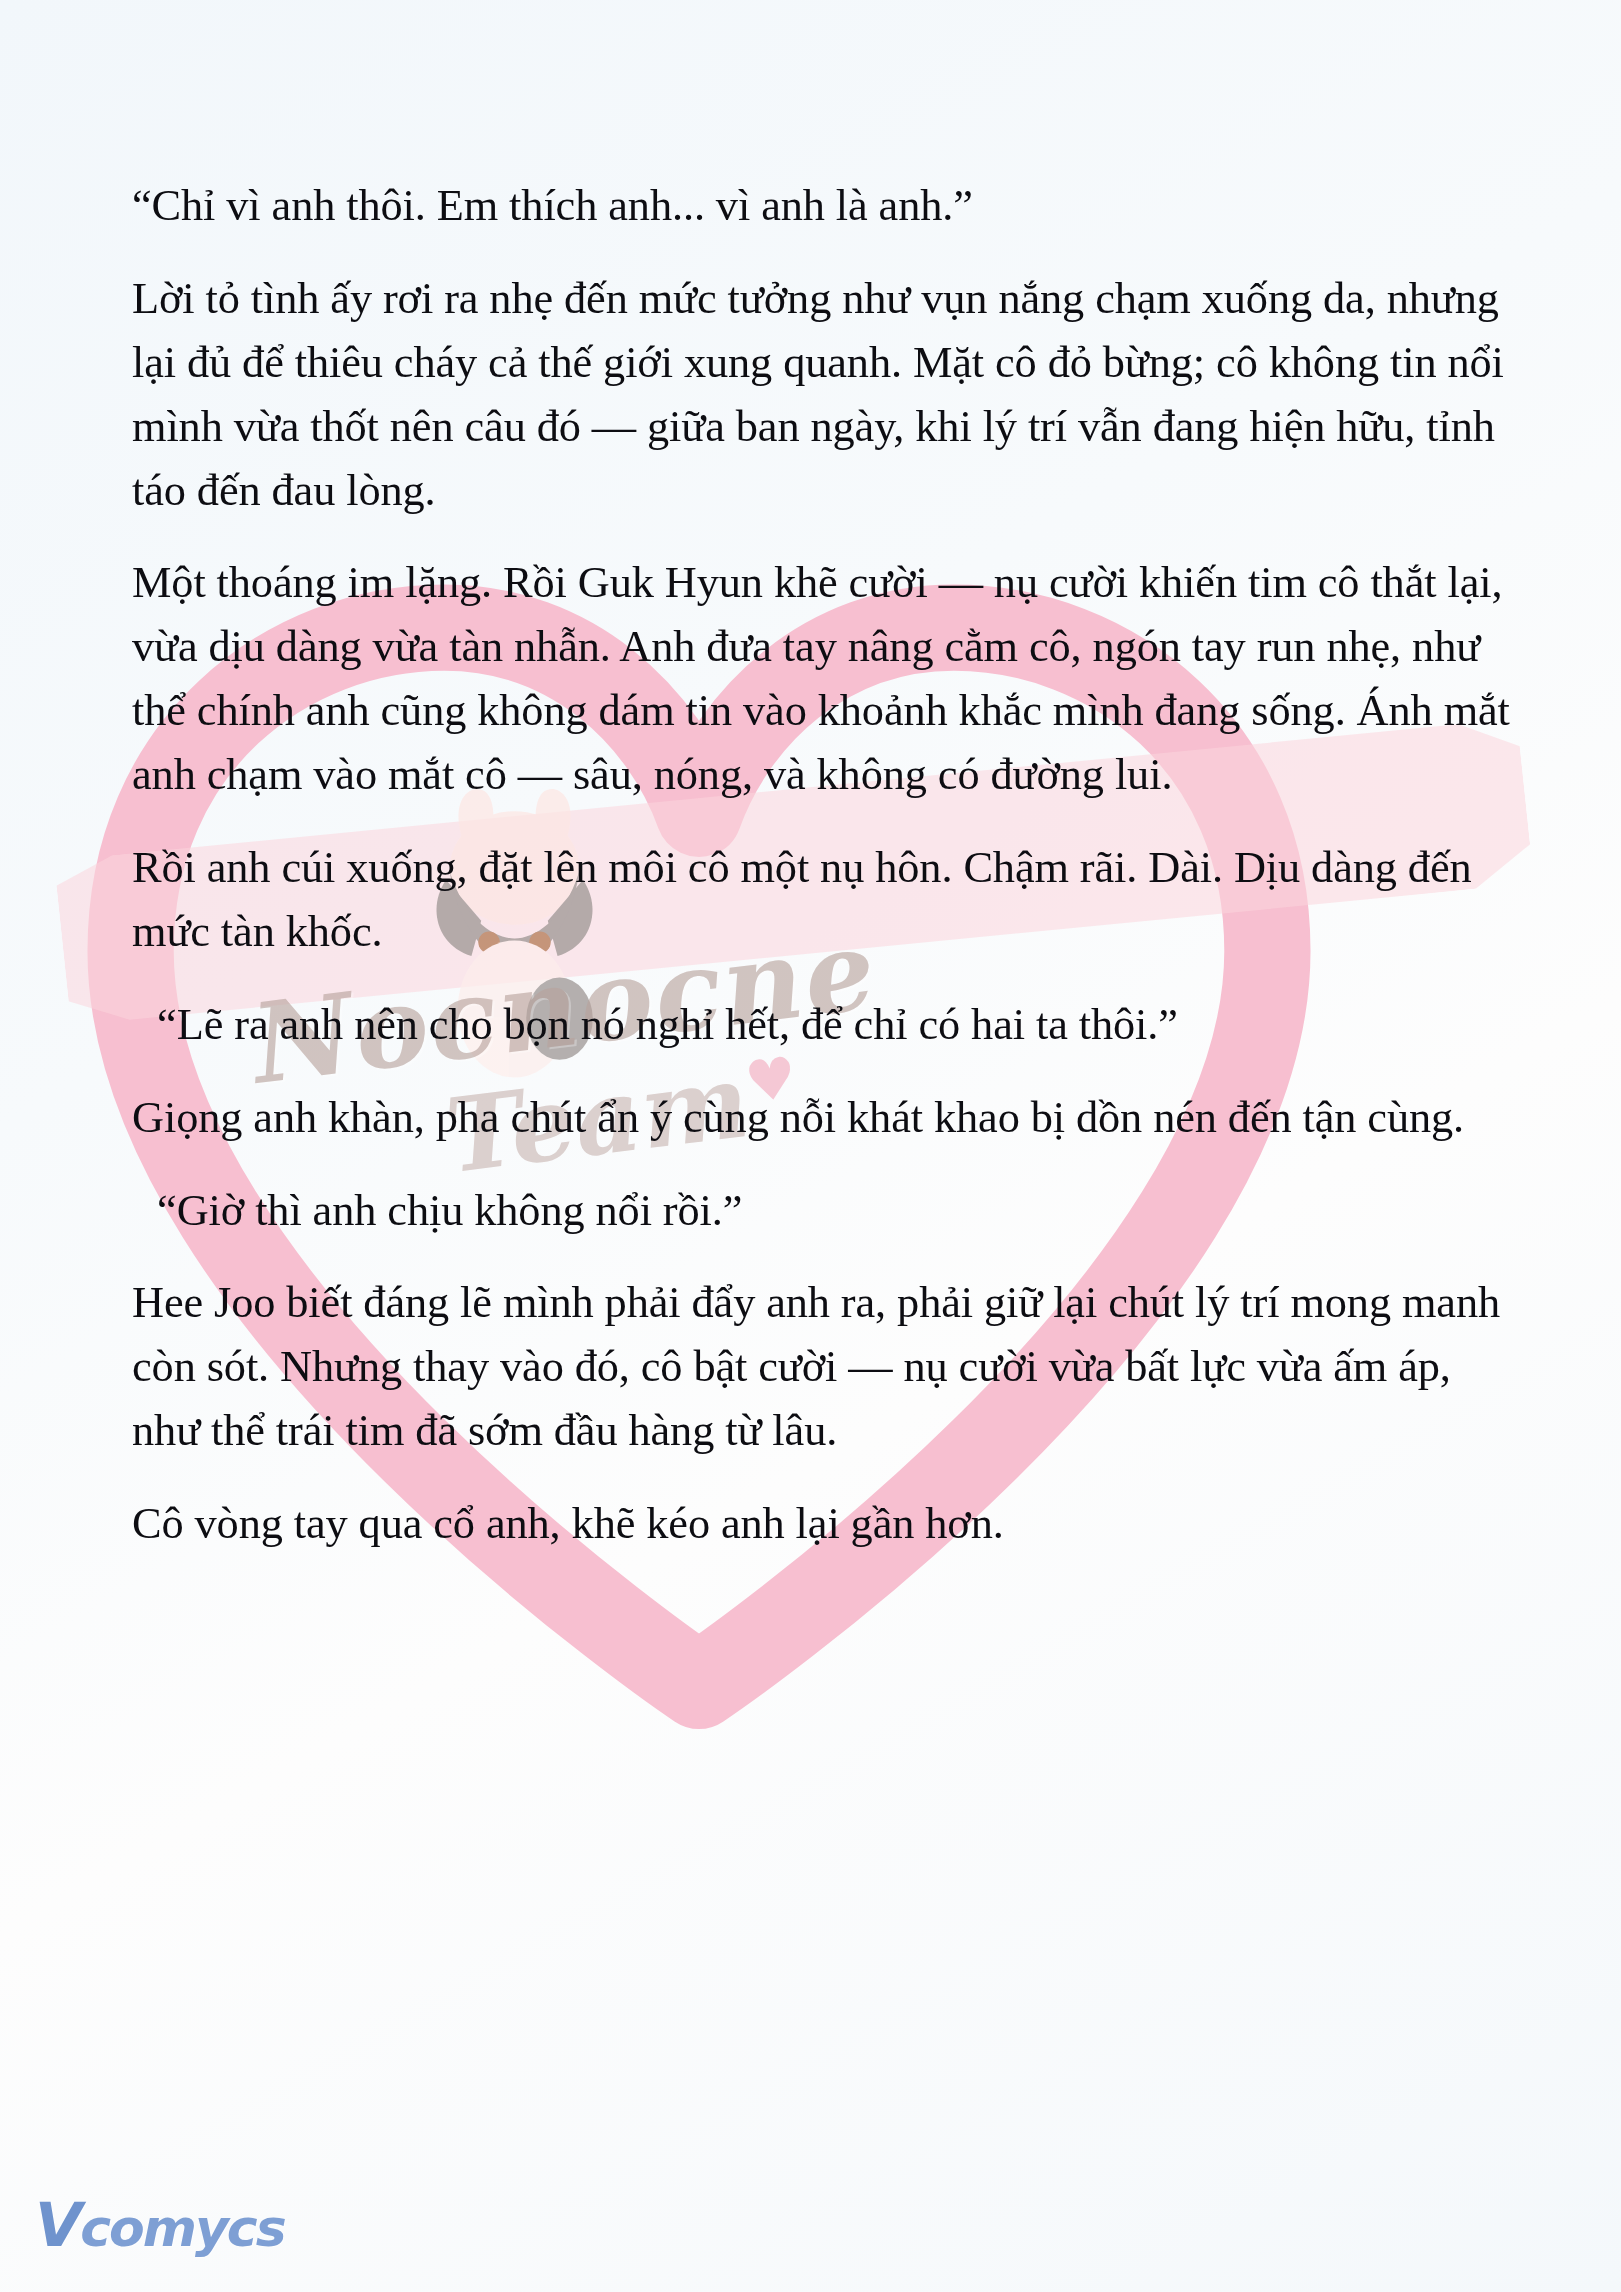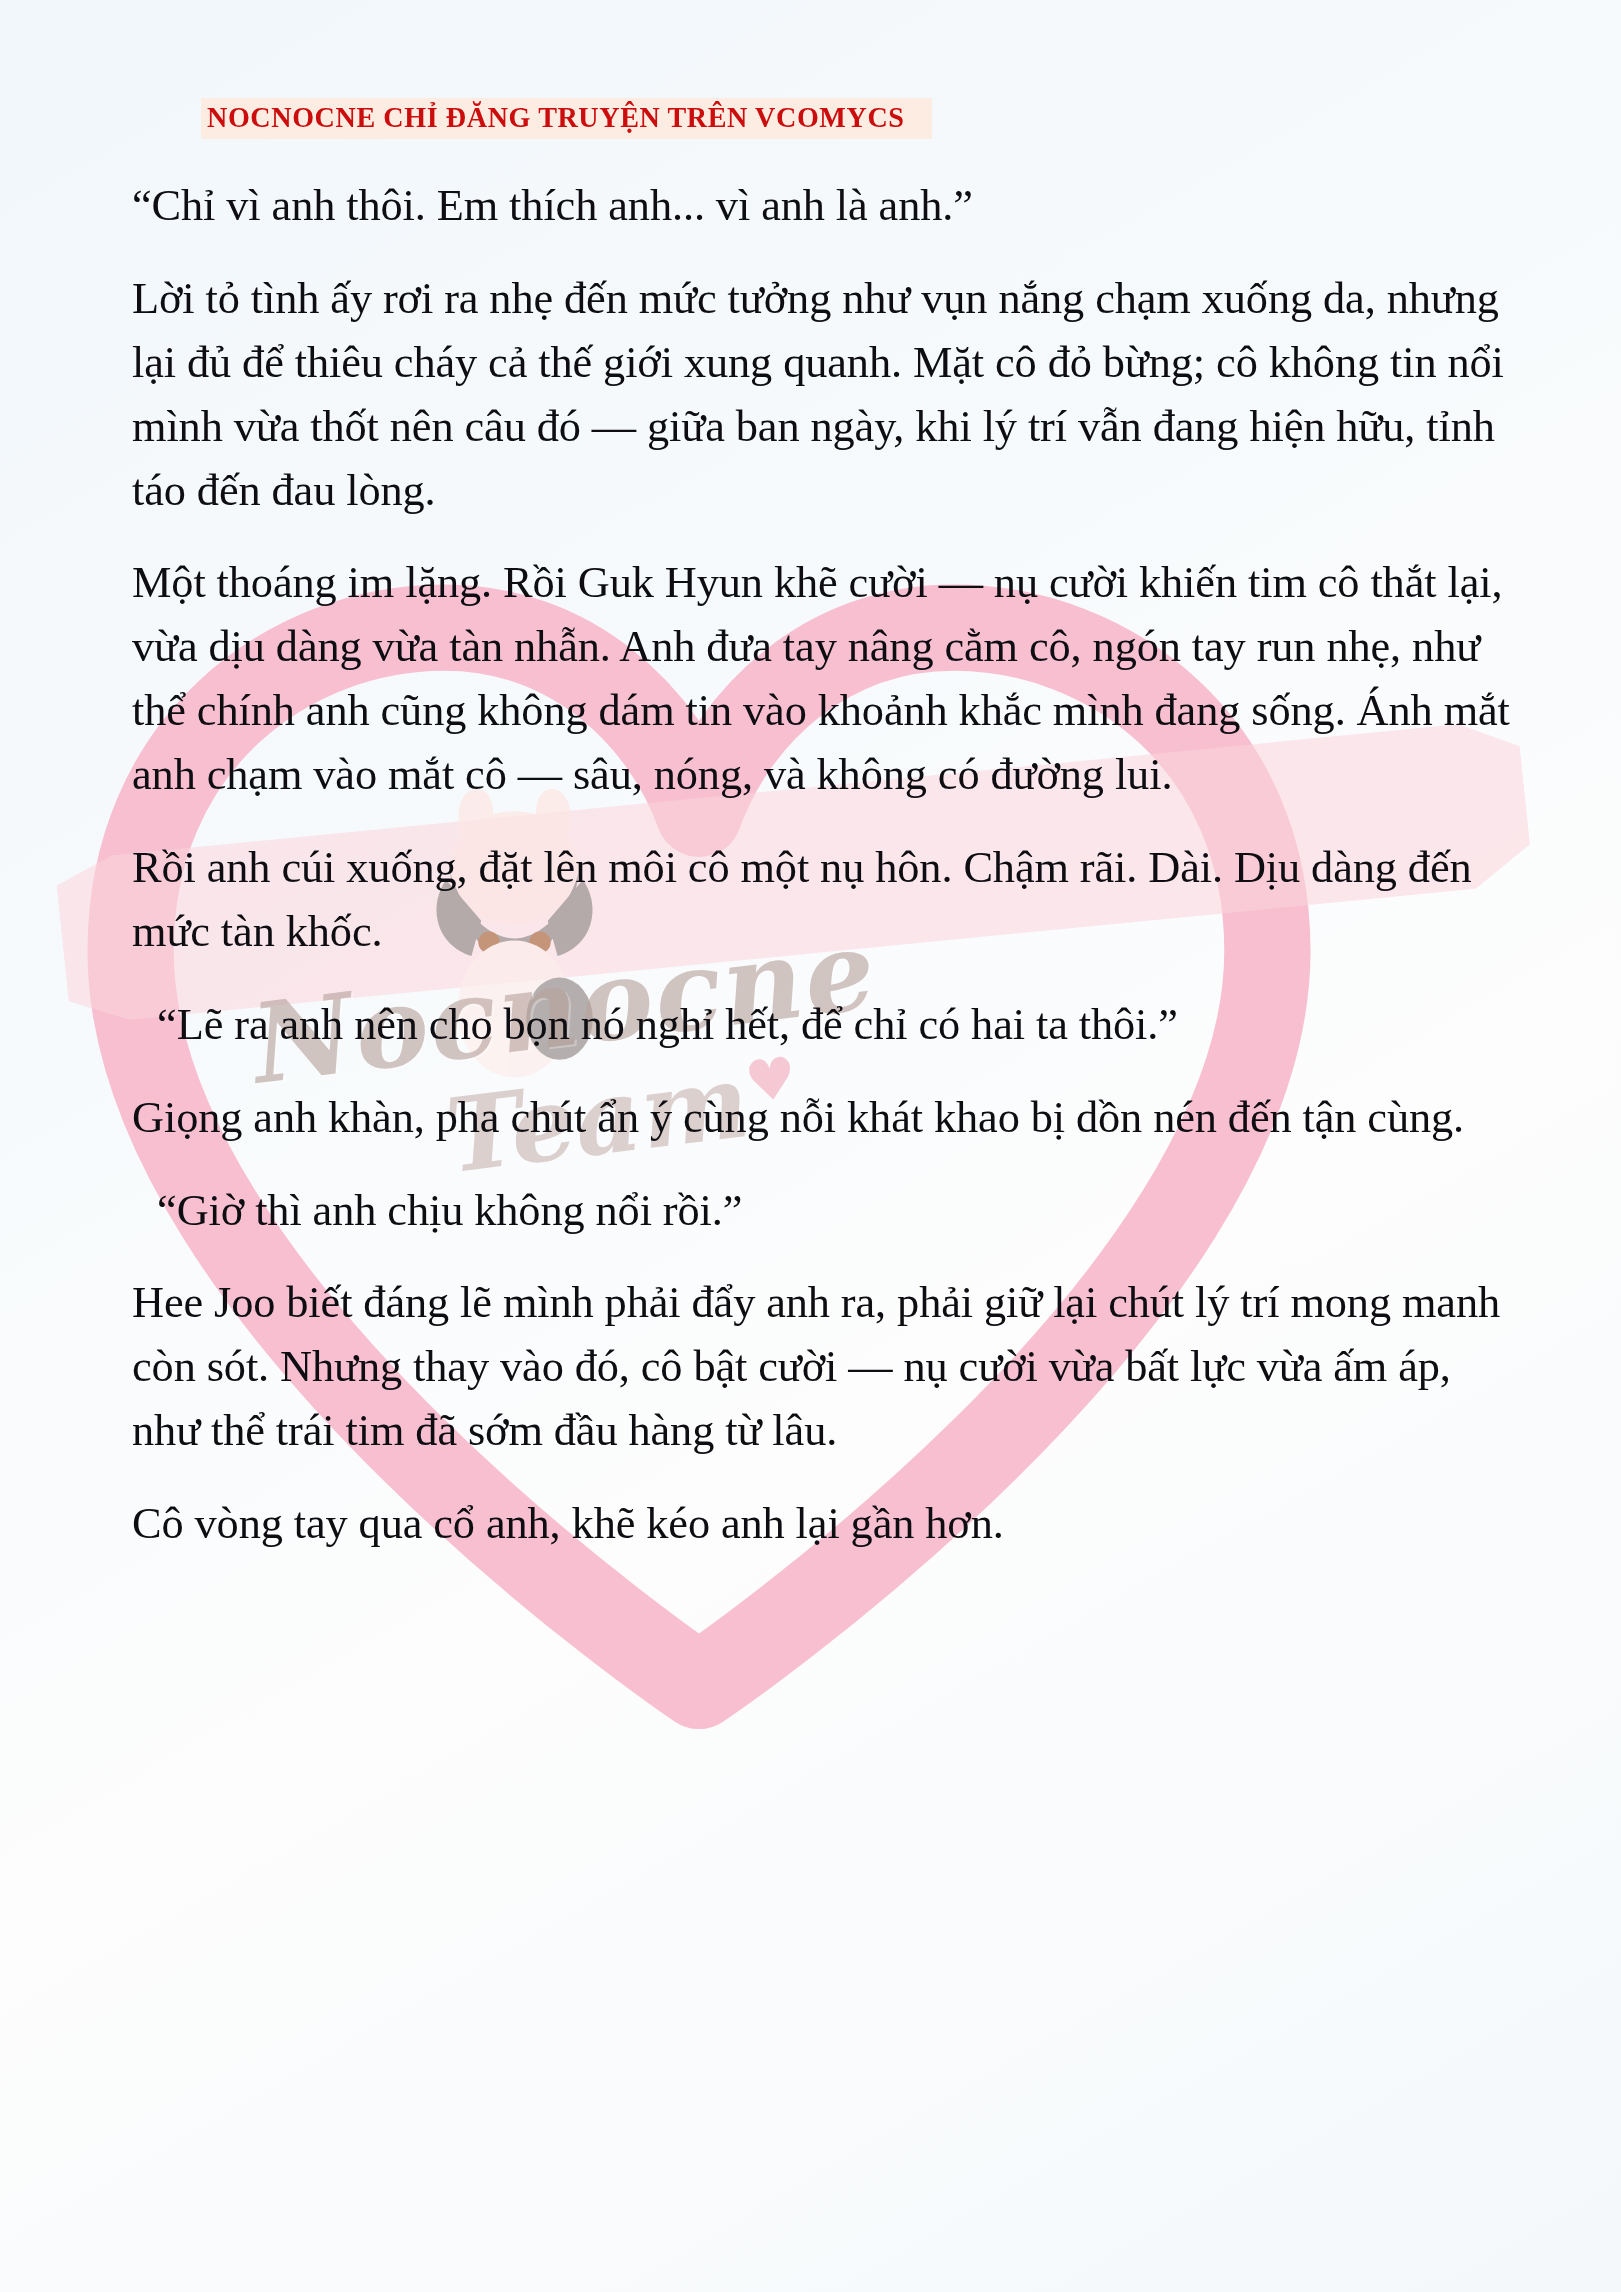--- a/index.html
+++ b/index.html
@@ -193,31 +193,31 @@
         <ellipse cx="176" cy="250" rx="34" ry="42" fill="#9a9391"></ellipse>
       </g>
     </svg>
 
     <div class="wm-script">
       <span class="s1">Nocnocne</span>
       <span class="s2"><span>Team</span><span class="hrt">♥</span></span>
     </div>
   </div>
 
-  <div class="site-header">
-    <div class="site-header-text">NOCNOCNE CHỈ ĐĂNG TRUYỆN TRÊN VCOMYCS</div>
-  </div>
 
   <div class="content">
     <p class="para">“Chỉ vì anh thôi. Em thích anh... vì anh là anh.”</p>
     <p class="para">Lời tỏ tình ấy rơi ra nhẹ đến mức tưởng như vụn nắng chạm xuống da, nhưng lại đủ để thiêu cháy cả thế giới xung quanh. Mặt cô đỏ bừng; cô không tin nổi mình vừa thốt nên câu đó — giữa ban ngày, khi lý trí vẫn đang hiện hữu, tỉnh táo đến đau lòng.</p>
     <p class="para">Một thoáng im lặng. Rồi Guk Hyun khẽ cười — nụ cười khiến tim cô thắt lại, vừa dịu dàng vừa tàn nhẫn. Anh đưa tay nâng cằm cô, ngón tay run nhẹ, như thể chính anh cũng không dám tin vào khoảnh khắc mình đang sống. Ánh mắt anh chạm vào mắt cô — sâu, nóng, và không có đường lui.</p>
     <p class="para">Rồi anh cúi xuống, đặt lên môi cô một nụ hôn. Chậm rãi. Dài. Dịu dàng đến mức tàn khốc.</p>
     <p class="para indent">“Lẽ ra anh nên cho bọn nó nghỉ hết, để chỉ có hai ta thôi.”</p>
     <p class="para">Giọng anh khàn, pha chút ẩn ý cùng nỗi khát khao bị dồn nén đến tận cùng.</p>
     <p class="para indent">“Giờ thì anh chịu không nổi rồi.”</p>
     <p class="para">Hee Joo biết đáng lẽ mình phải đẩy anh ra, phải giữ lại chút lý trí mong manh còn sót. Nhưng thay vào đó, cô bật cười — nụ cười vừa bất lực vừa ấm áp, như thể trái tim đã sớm đầu hàng từ lâu.</p>
     <p class="para">Cô vòng tay qua cổ anh, khẽ kéo anh lại gần hơn.</p>
   </div>
 
+  <div class="footer-logo">
+    <div class="footer-logo-text"><span class="cap">V</span><span>comycs</span></div>
+  </div>
 
 </div>
 
 
 </body></html>

